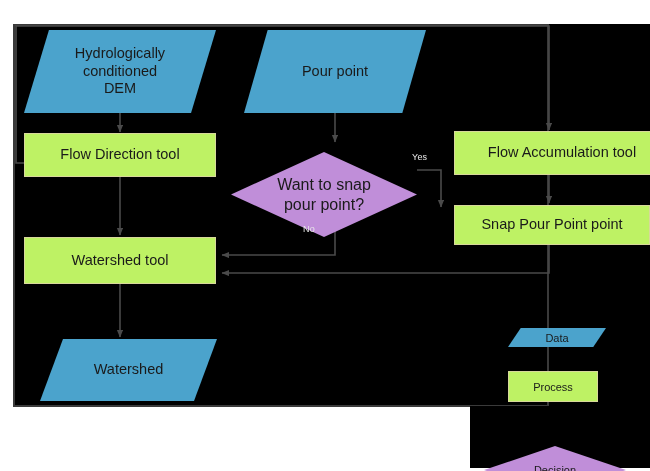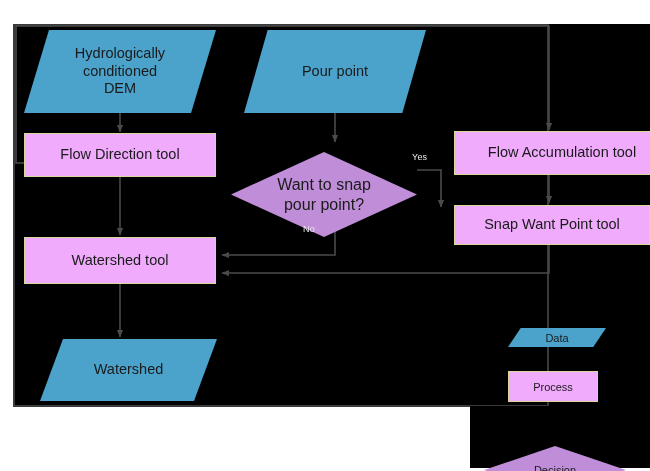--- a/index.html
+++ b/index.html
@@ -20,21 +20,21 @@
   .node .lbl{display:block;line-height:1.22;}
 
   
   .data{
     background:#4BA3CC;
     clip-path:polygon(13% 0,100% 0,87% 100%,0% 100%);
     color:#1a1a1a;
   }
   
   .process{
-    background:#f0abfc;
+    background:#bef264;
     border:1px solid #d8d89a;
     color:#1a1a1a;
   }
   
   .decision{
     background:#C08ED9;
     clip-path:polygon(50% 0,100% 50%,50% 100%,0 50%);
     color:#1a1a1a;
   }
 
@@ -109,21 +109,21 @@
   </div>
 
   <div class="node decision" style="left:231px;top:152px;width:186px;height:85px;font-size:16px;">
     <span class="lbl">
       <span>Want to snap</span><br>
       <span>pour point?</span>
     </span>
   </div>
 
   <div class="node process" style="left:454px;top:205px;width:196px;height:40px;font-size:14.5px;">
-    <span class="lbl">Snap Want Point tool</span>
+    <span class="lbl">Snap Pour Point point</span>
   </div>
 
   <div class="node process" style="left:24px;top:237px;width:192px;height:47px;font-size:14.5px;">
     <span class="lbl">Watershed tool</span>
   </div>
 
   <div class="node data" style="left:40px;top:339px;width:177px;height:62px;font-size:14.5px;">
     <span class="lbl">Watershed</span>
   </div>
 

